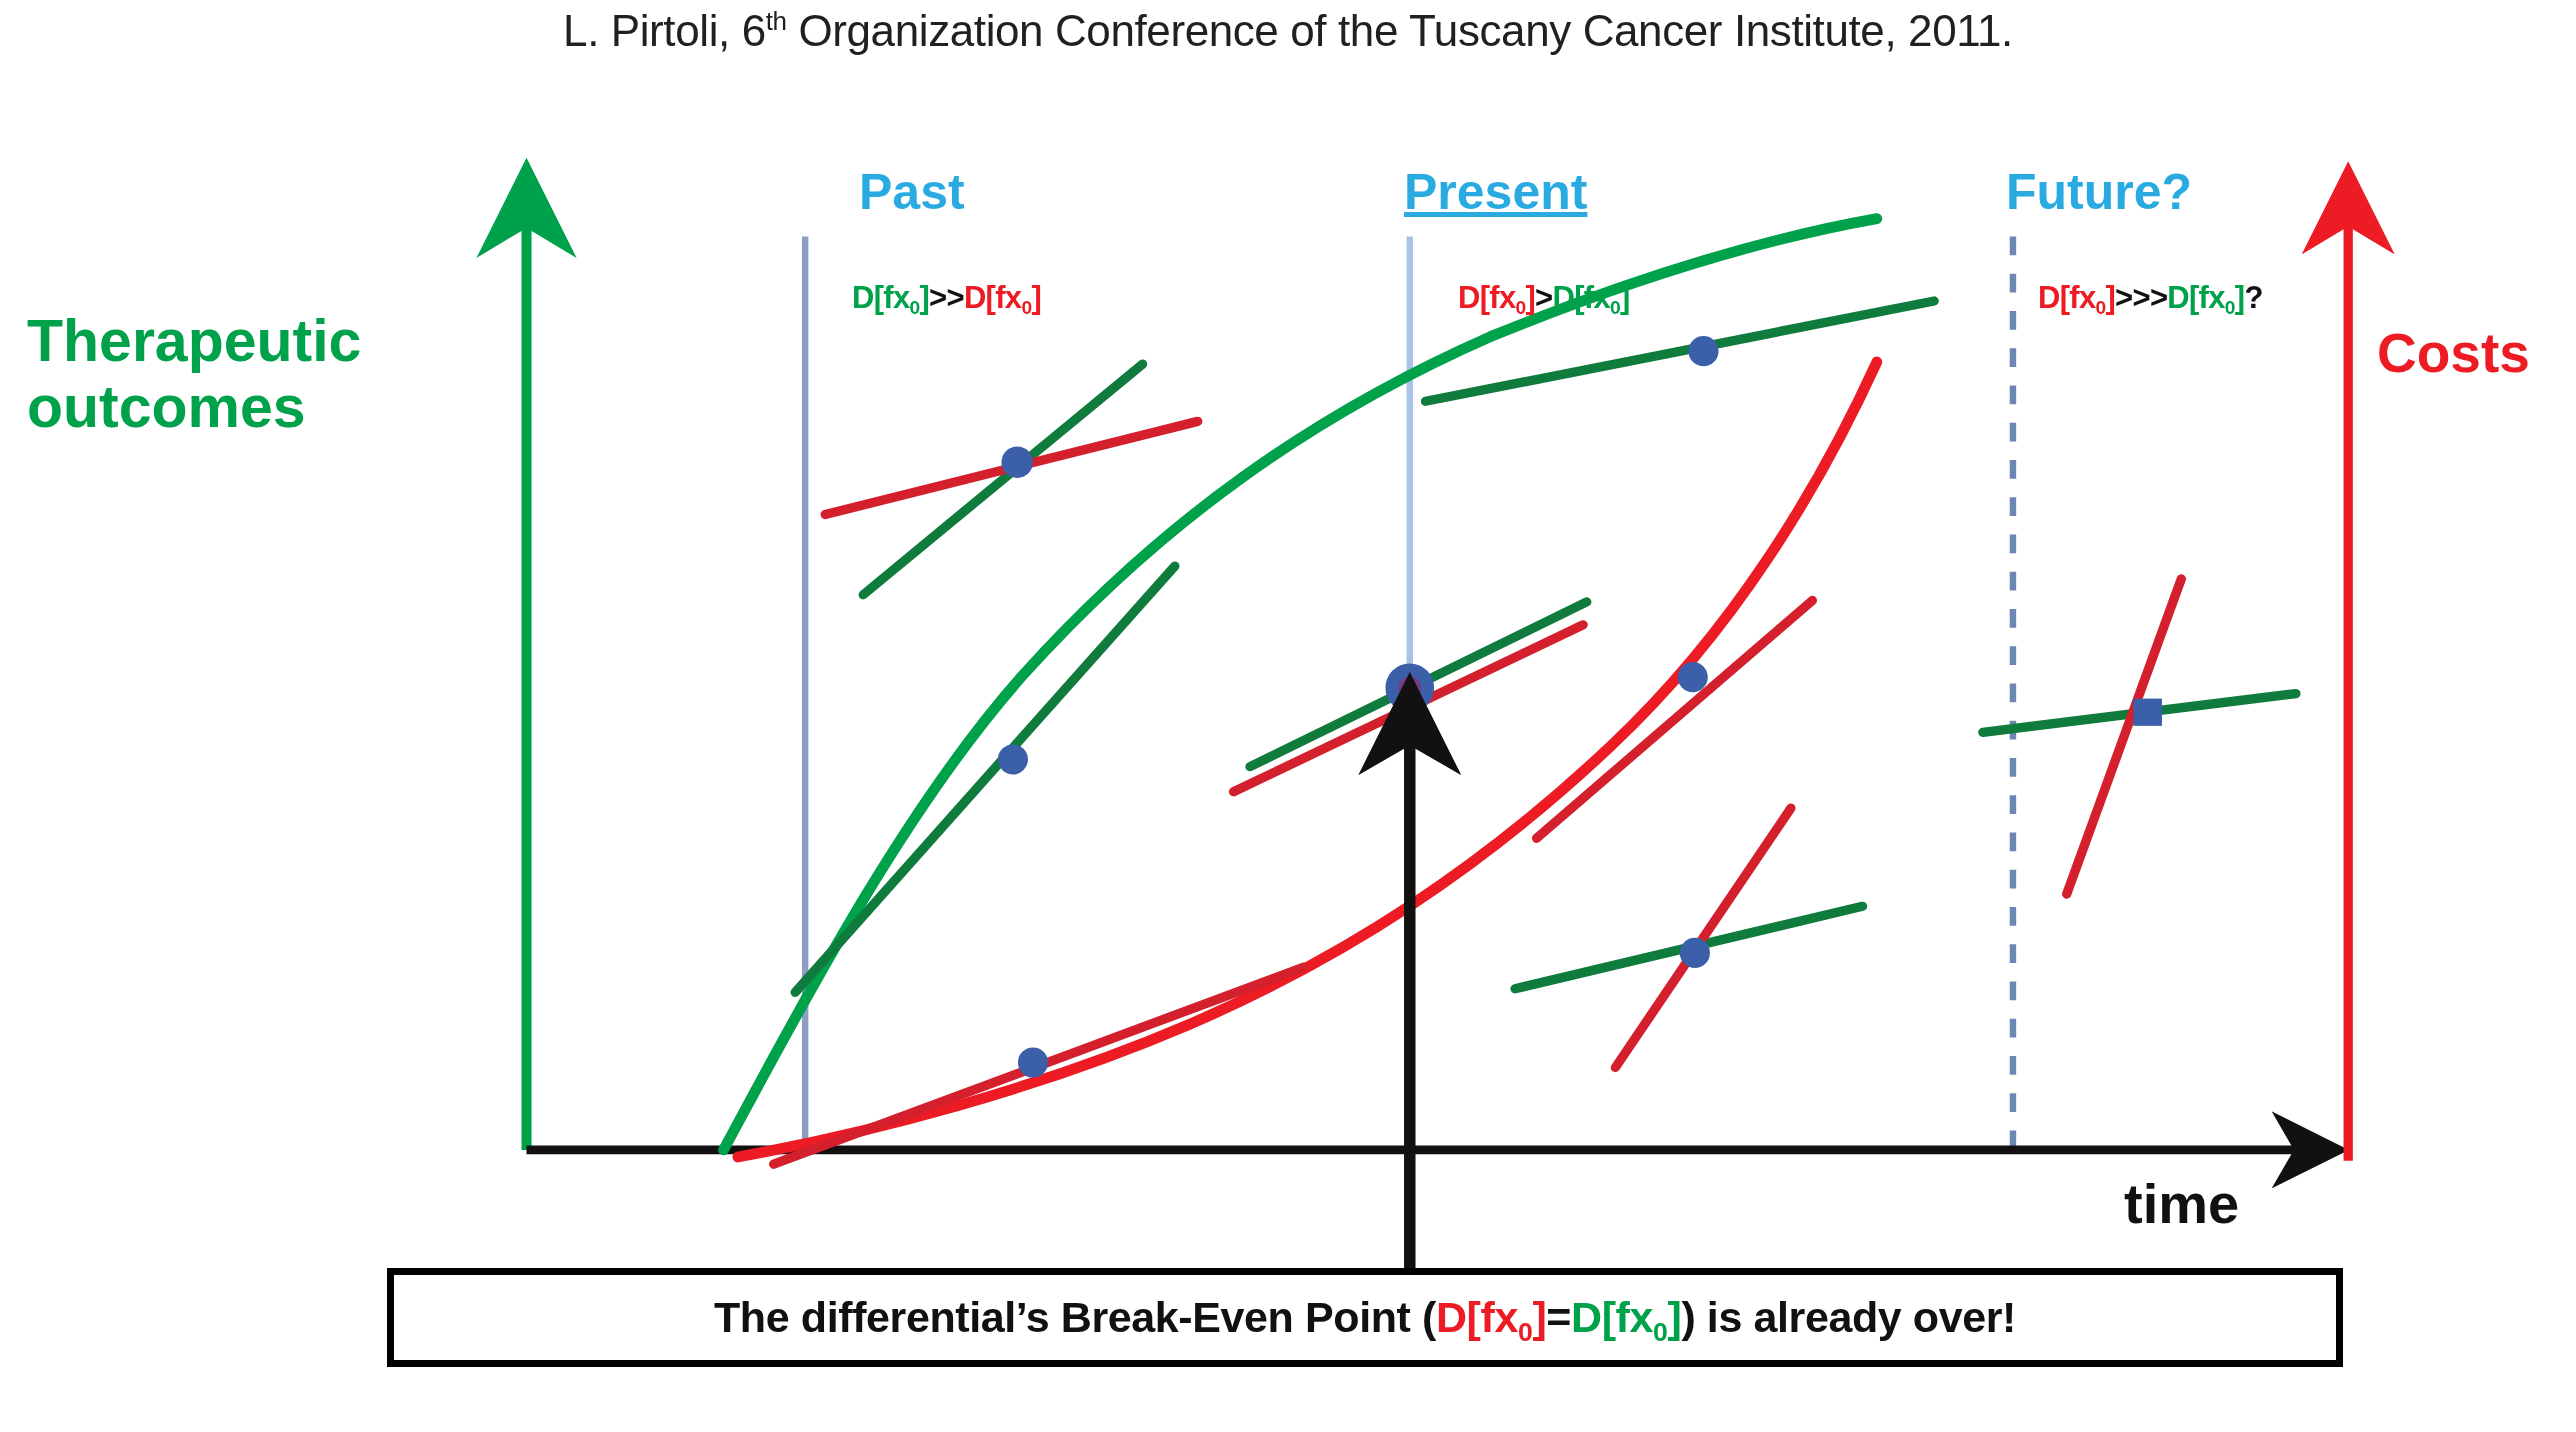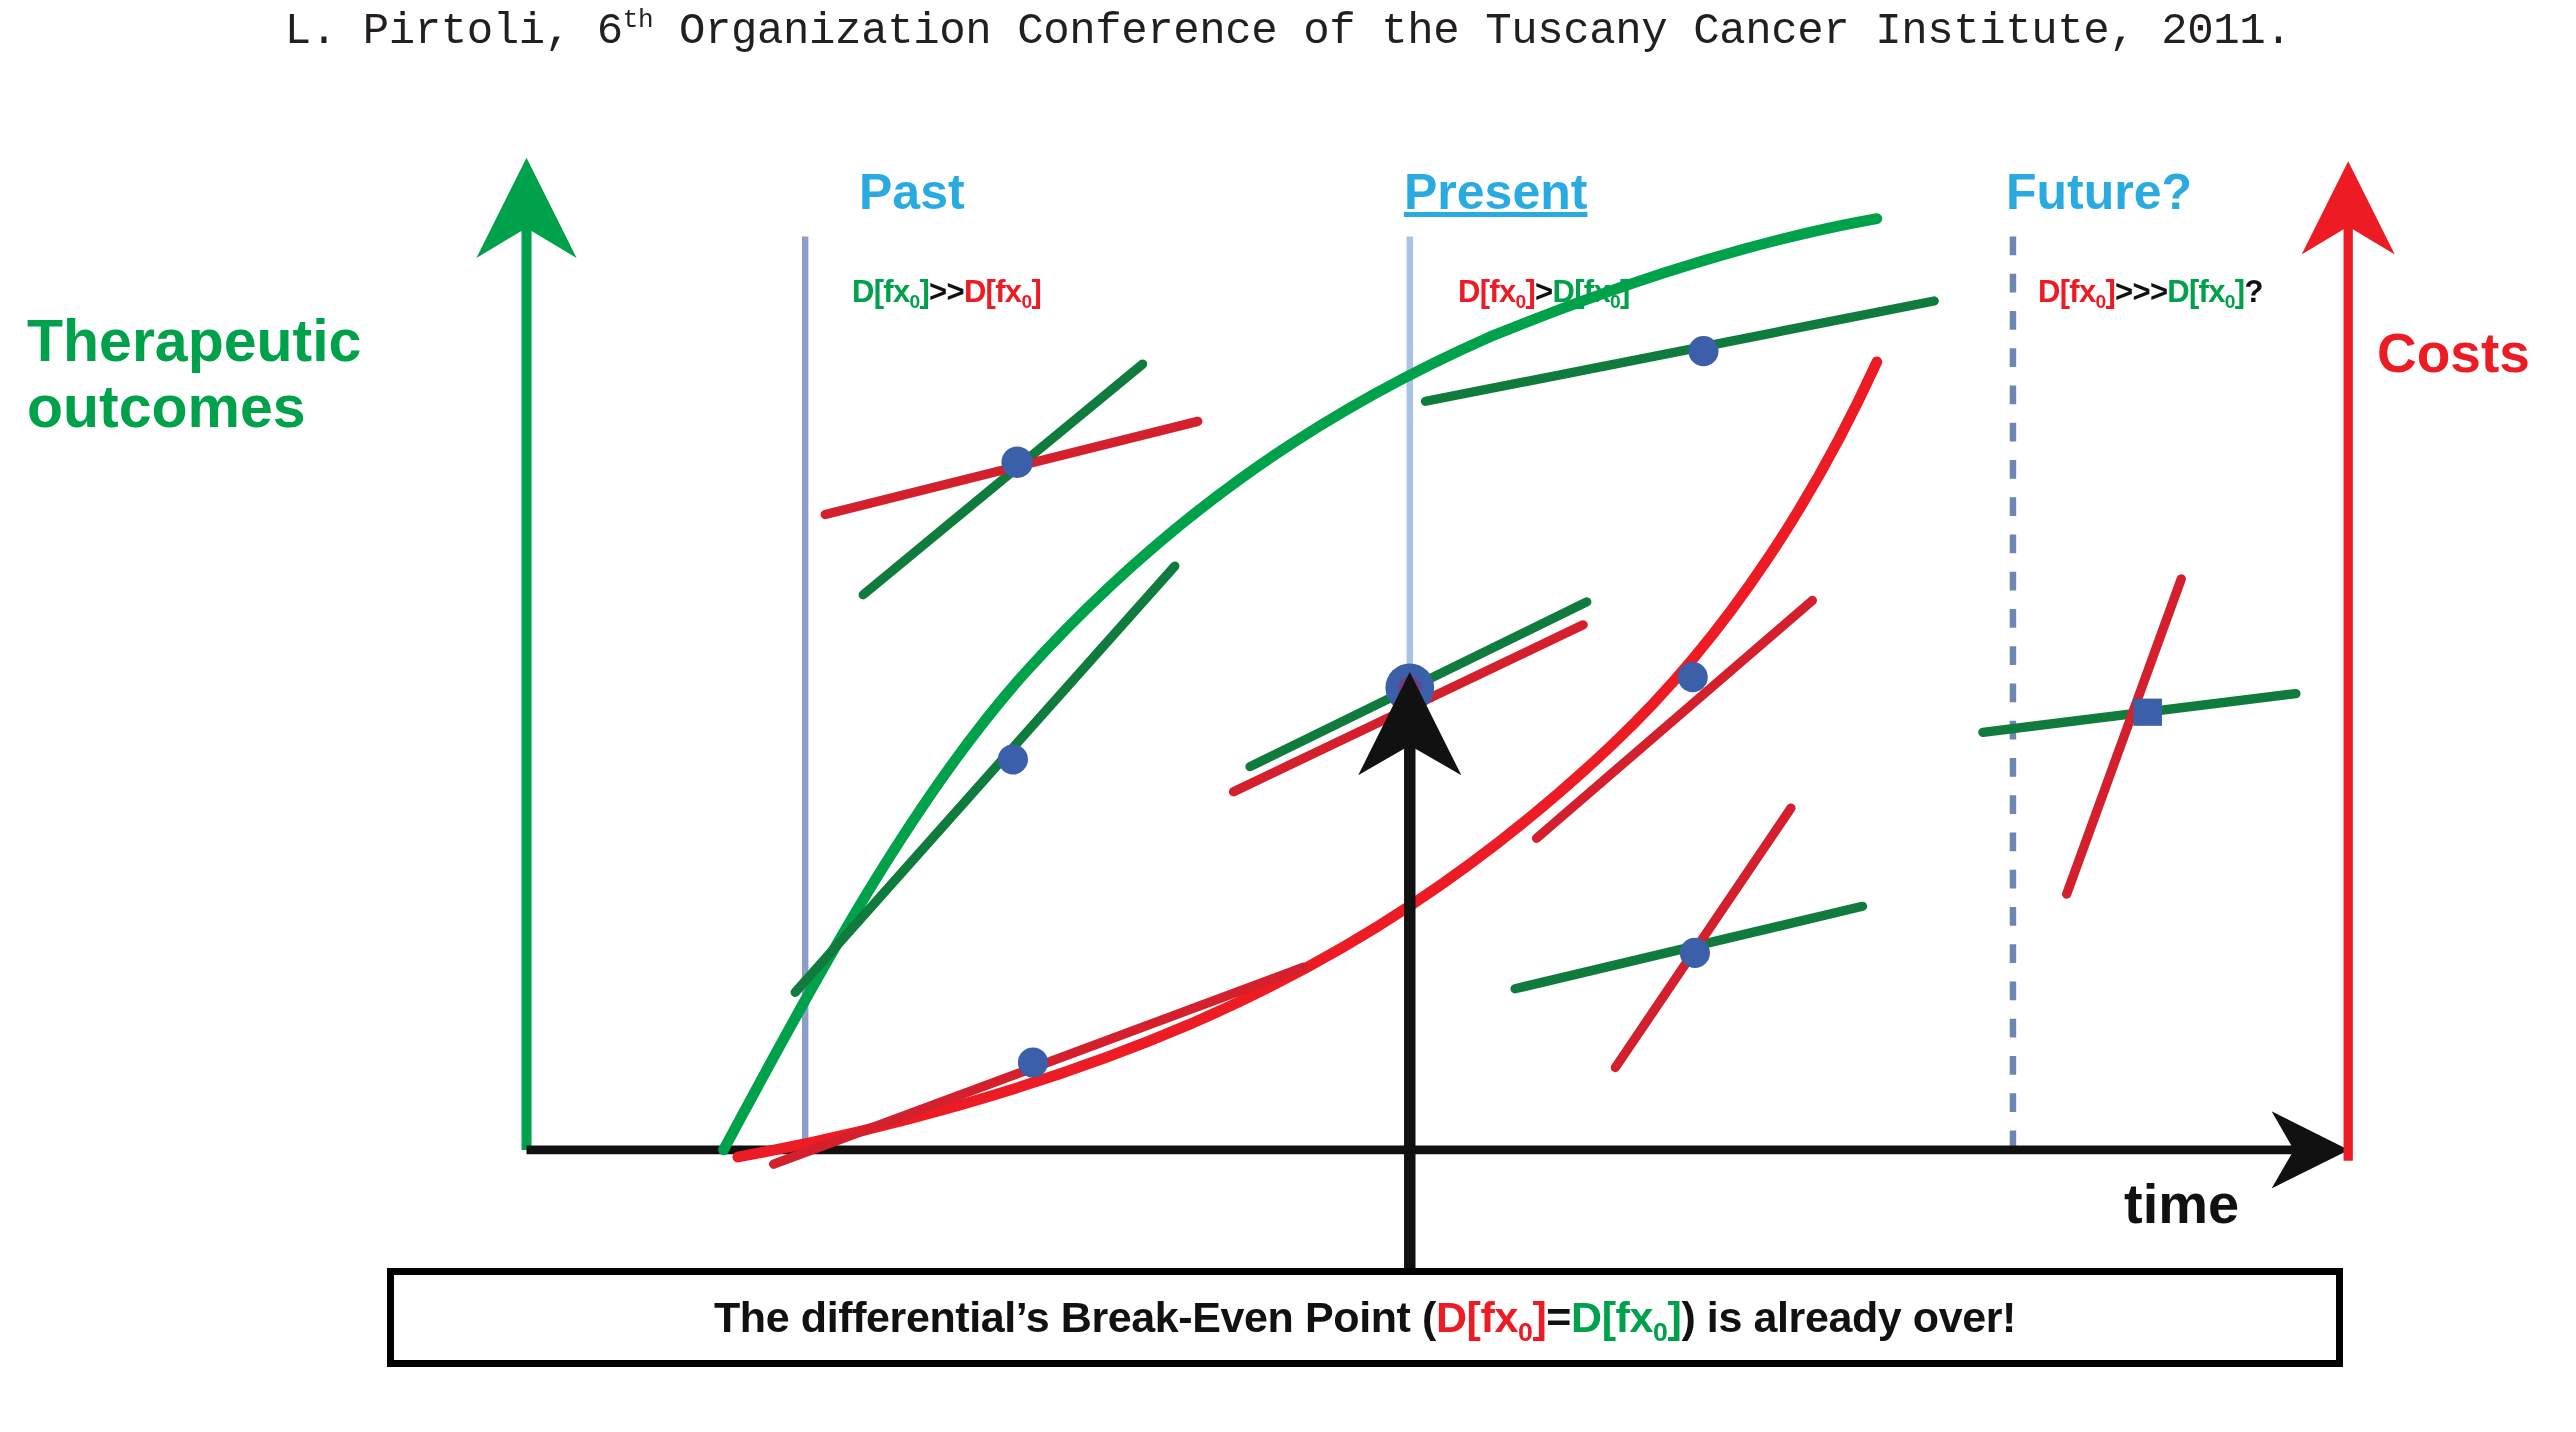--- a/index.html
+++ b/index.html
@@ -3,34 +3,34 @@
 <meta charset="utf-8">
 <style>
   html,body{margin:0;padding:0;background:#fff;}
   body{width:2576px;height:1433px;position:relative;overflow:hidden;
        font-family:"Liberation Sans",sans-serif;-webkit-font-smoothing:antialiased;}
 
   #stage{position:absolute;left:0;top:0;width:2576px;height:1433px;}
 
   
   #title{position:absolute;left:0;top:5.7px;width:2576px;text-align:center;
-         font-family:Liberation Mono, monospace;font-size:44px;color:#231f20;
+         font-family:Liberation Sans, sans-serif;font-size:44px;color:#231f20;
          letter-spacing:-0.4px;white-space:nowrap;}
   #title .sup{font-size:26px;vertical-align:super;line-height:0;}
 
   
   #plot{position:absolute;left:0;top:0;width:2576px;height:1433px;}
 
   
   .period{position:absolute;font-size:50px;font-weight:bold;color:#29ABE2;
           white-space:nowrap;}
 
   
   .deriv{position:absolute;font-size:31px;font-weight:bold;white-space:nowrap;
-         letter-spacing:-0.7px;}
+         letter-spacing:-0.7px;margin-top:6px;}
   .dgreen{color:#00A14B;}
   .dred{color:#ED1C24;}
   .dblack{color:#111;}
   .deriv sub{font-size:0.62em;vertical-align:baseline;position:relative;top:6.4px;}
 
   
   #ylabel{position:absolute;left:27px;top:308px;width:458px;
           font-size:59px;font-weight:bold;color:#00A14B;line-height:1.12;}
   #costlabel{position:absolute;left:2377px;top:321px;font-size:55px;
              font-weight:bold;color:#ED1C24;white-space:nowrap;}

